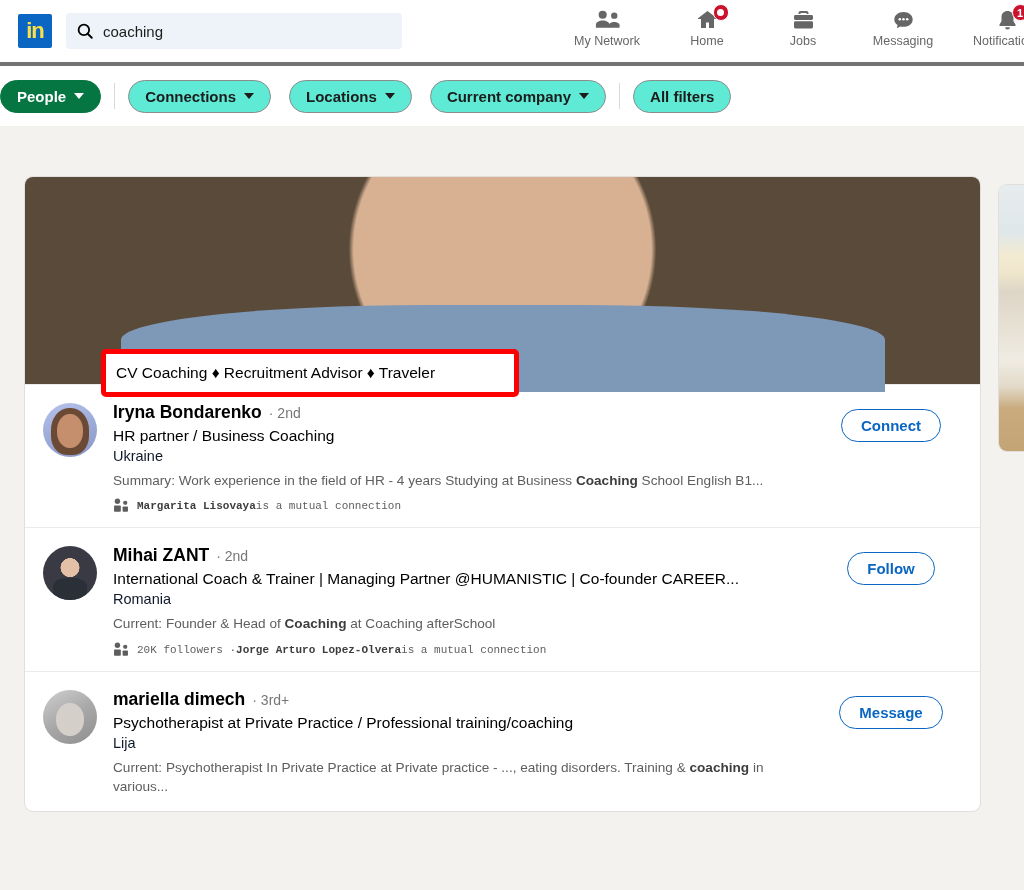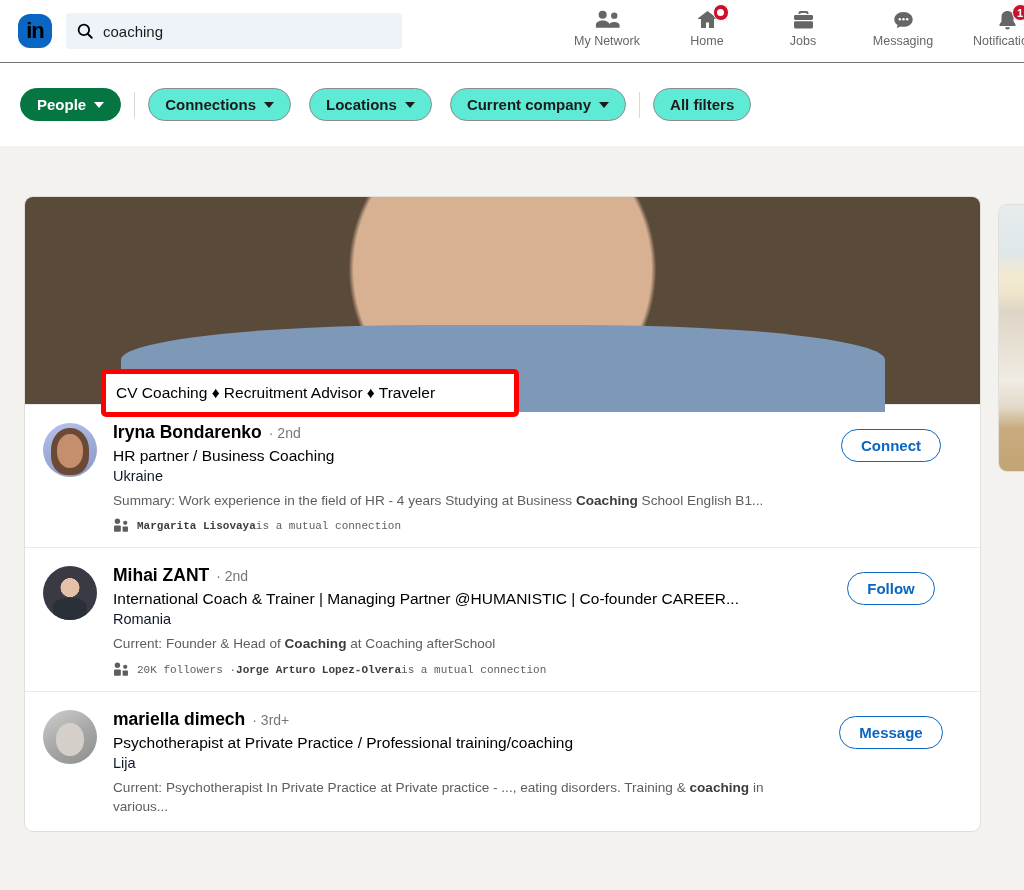--- a/index.html
+++ b/index.html
@@ -15,23 +15,23 @@
     position: relative;
     height: 62px;
     background: #ffffff;
     display: flex;
     align-items: center;
     padding: 0 0 0 18px;
   }
   .li-logo {
     width: 34px; height: 34px;
     background: #0a66c2;
-    border-radius: 12px;
+    border-radius: 2px;
     display: flex; align-items: center; justify-content: center;
-    color: #000000;
+    color: #fde047;
     font-weight: bold;
     font-size: 22px;
     line-height: 1;
     letter-spacing: -1px;
     font-family: "Liberation Sans", sans-serif;
     flex: 0 0 auto;
   }
   .search-box {
     margin-left: 14px;
     width: 336px; height: 36px;
@@ -81,25 +81,24 @@
     border: 1.5px solid #fff;
     font-family: "Liberation Sans", sans-serif;
   }
   .badge.dot { padding: 0; min-width: 16px; }
   .badge.dot .dotfill {
     width: 7px; height: 7px; border-radius: 50%; background: #fff;
   }
 
   
   .filter-bar {
-    height: 84px;
+    height: 64px;
     background: #ffffff;
-    border-top: 1px solid #737373;
+    border-top: 4px solid #737373;
     display: flex; align-items: center;
-    padding-left: 20px;
     gap: 0;
   }
   .pill {
     height: 33px;
     border-radius: 17px;
     display: inline-flex; align-items: center;
     padding: 0 16px;
     font-size: 15px; font-weight: bold;
     border: 1px solid #8c8c8c;
     background: #5eead4;

